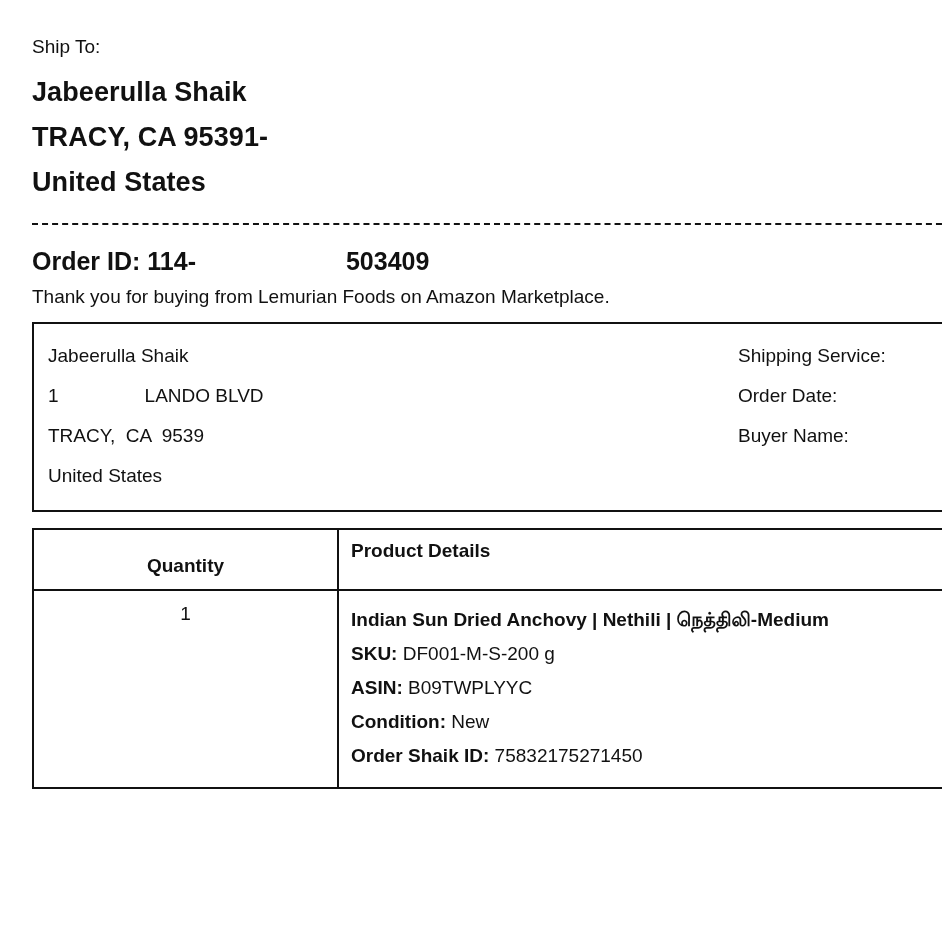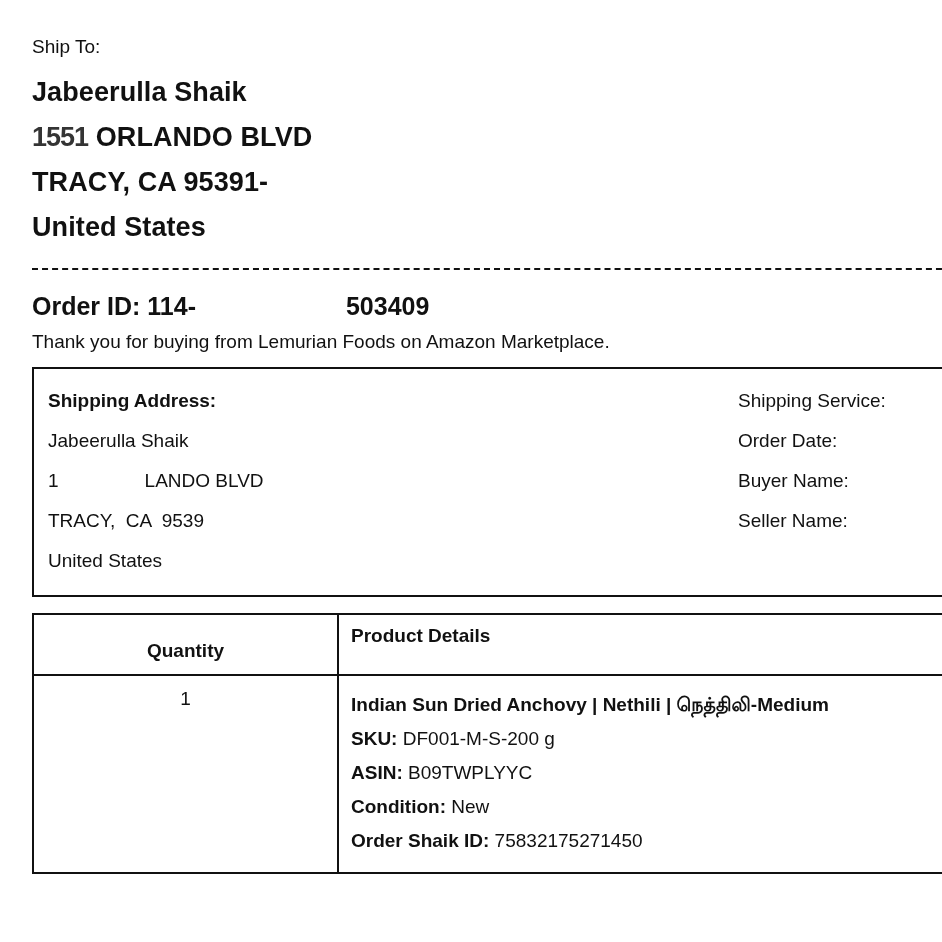--- a/index.html
+++ b/index.html
@@ -160,44 +160,41 @@
 </style>
 </head>
 <body>
 
 <div class="page">
 
   <div class="ship-to-label">Ship To:</div>
 
   <div class="ship-to-block">
     <div>Jabeerulla Shaik</div>
-    <div><span class="redacted-num">1551</span> <span>ORLANDO BLVD</span></div>
     <div>TRACY,  CA  95391-</div>
     <div>United States</div>
   </div>
 
   <div class="divider"></div>
 
   <div class="order-id"><span>Order ID: 114-</span><span class="gap"></span><span>503409</span></div>
 
   <div class="thanks">Thank you for buying from Lemurian Foods on Amazon Marketplace.</div>
 
   <div class="addr-box">
     <div class="addr-left">
-      <div class="addr-title">Shipping Address:</div>
       <div class="addr-line">Jabeerulla Shaik</div>
       <div class="addr-line"><span>1</span><span class="blank"></span><span>LANDO BLVD</span></div>
       <div class="addr-line">TRACY,  CA  9539</div>
       <div class="addr-line">United States</div>
     </div>
     <div class="addr-right">
       <div class="meta-line">Shipping Service:</div>
       <div class="meta-line">Order Date:</div>
       <div class="meta-line">Buyer Name:</div>
-      <div class="meta-line">Seller Name:</div>
     </div>
   </div>
 
   <div class="items-table">
     <div class="items-head">
       <div class="col-qty">Quantity</div>
       <div class="col-details">Product Details</div>
     </div>
     <div class="items-row">
       <div class="row-qty">1</div>

